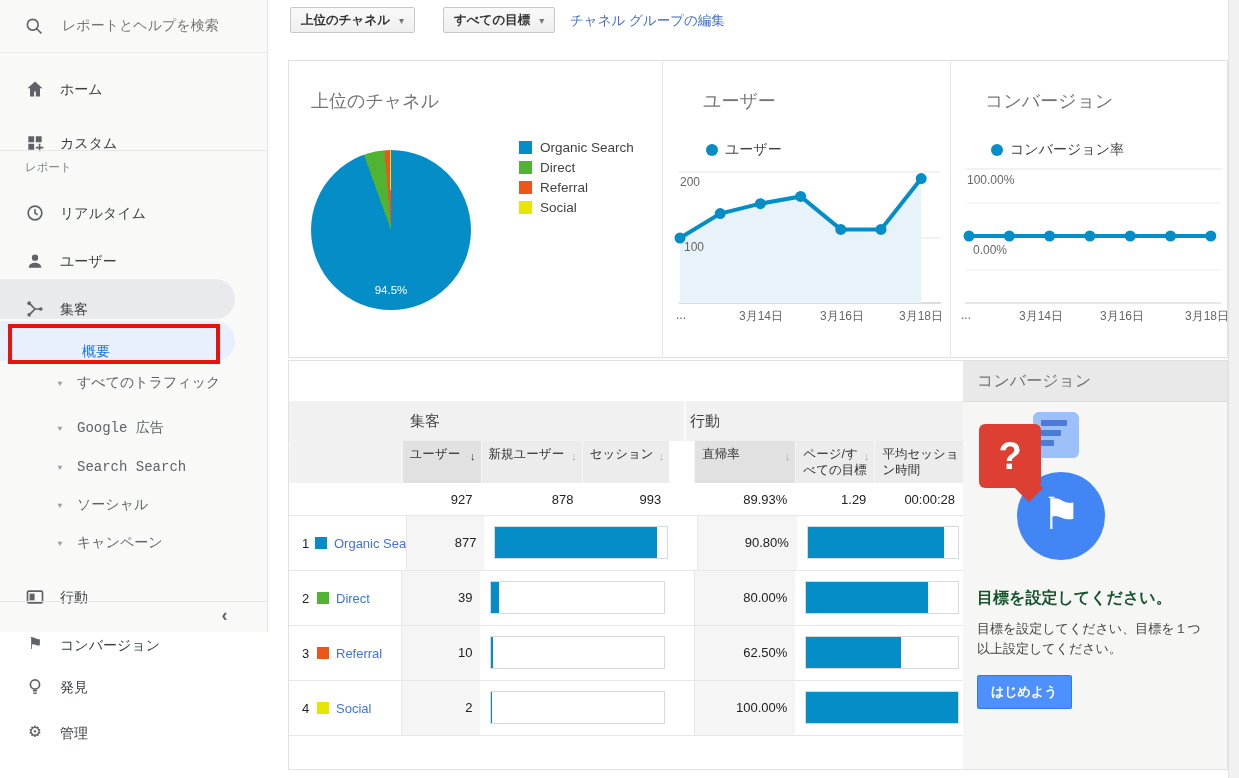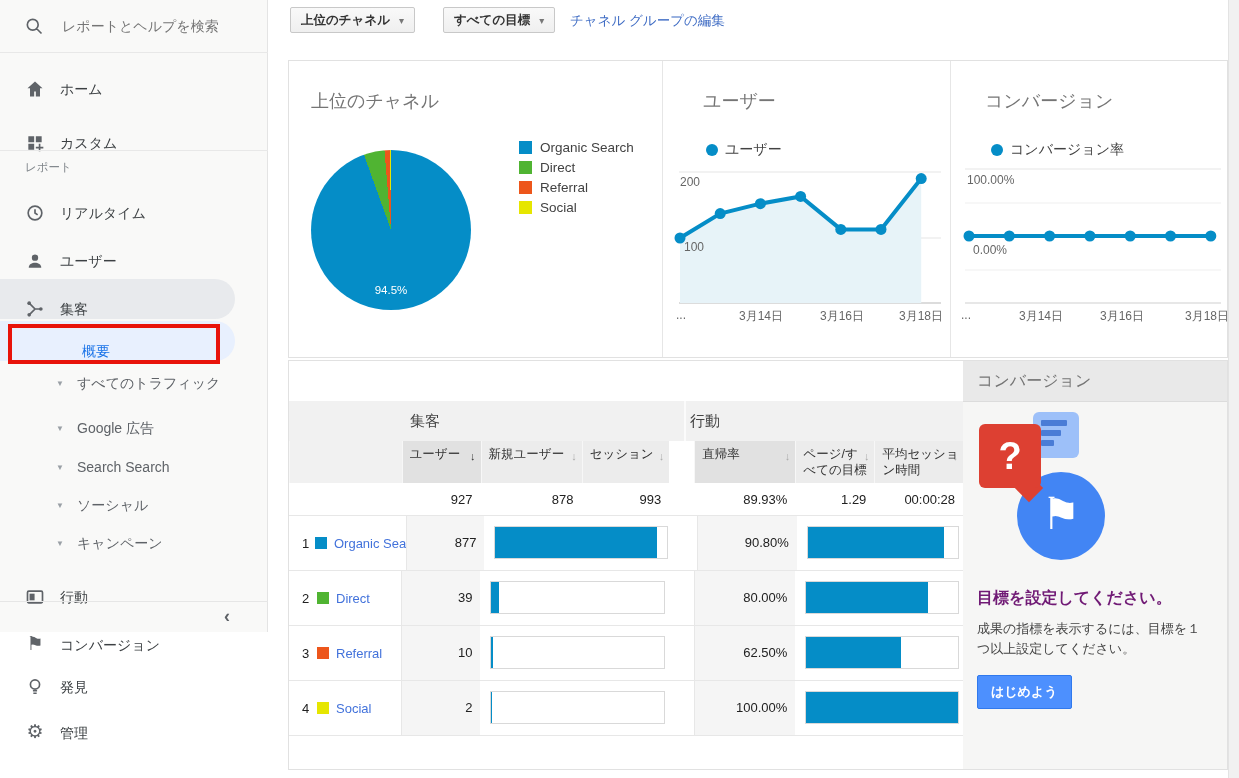--- a/index.html
+++ b/index.html
@@ -1,20 +1,20 @@
 <!DOCTYPE html>
 <html><head>
 <meta charset="utf-8">
 <style>
   html,body{margin:0;padding:0;}
   body{font-family:"Liberation Sans","DejaVu Sans",sans-serif;background:#fff;}
   .app{position:relative;width:1239px;height:778px;overflow:hidden;background:#fff;}
 
   
-  .sidebar{position:absolute;left:0;top:0;width:268px;height:632px;background:#f9f9f8;border-right:1px solid #e4e4e4;box-sizing:border-box;}
+  .sidebar{position:absolute;left:0;top:0;width:268px;height:632px;background:#f9f9f8;border-right:1px solid #e4e4e4;box-sizing:border-box;font-family:Liberation Mono, monospace;}
   .sb-search{position:absolute;left:0;top:8px;width:268px;height:36px;display:flex;align-items:center;}
   .sb-search svg{margin-left:24px;}
   .sb-search input{border:0;background:transparent;outline:none;margin-left:16px;font-size:14px;color:#5f6368;width:180px;font-family:inherit;}
   .sb-search input::placeholder{color:#757575;opacity:1;}
   .sb-div{position:absolute;left:0;width:268px;height:1px;background:#e8e8e8;}
   .sb-item{position:absolute;left:0;width:268px;height:40px;display:flex;align-items:flex-end;cursor:pointer;}
   .sb-item .ic{width:20px;height:20px;margin-left:25px;flex:0 0 20px;}
   .sb-item .lbl{margin-left:15px;font-size:14px;color:#3c4043;}
   .glyph-ic{font-size:19px;color:#5f6368;margin-left:25px;width:20px;text-align:center;}
   .sb-section{position:absolute;left:25px;font-size:11.5px;color:#80868b;}
@@ -81,21 +81,21 @@
   
   .goal-panel{position:absolute;left:674px;top:0;width:264px;height:408px;background:#f6f6f5;}
   .goal-hdr{height:40px;background:#e9e9e9;border-bottom:1px solid #dcdcdc;font-size:16px;color:#757575;line-height:40px;padding-left:14px;}
   .illus{position:relative;height:160px;margin:10px 0 0 14px;}
   .blue-bubble{position:absolute;left:56px;top:0;width:46px;height:46px;border-radius:6px;background:#9dc0f9;z-index:2;padding:8px 0 0 8px;box-sizing:border-box;}
   .bb-line{background:#4a7cd6;height:6px;margin-bottom:4px;border-radius:1px;}
   .goal-circle{position:absolute;left:40px;top:60px;width:88px;height:88px;border-radius:50%;background:#4285f4;z-index:1;display:flex;align-items:center;justify-content:center;}
   .goal-circle .flag{font-size:44px;color:#fff;margin-top:-6px;}
   .red-bubble{position:absolute;left:2px;top:12px;width:62px;height:64px;border-radius:6px;background:#dd4032;z-index:3;display:flex;align-items:center;justify-content:center;font-size:38px;font-weight:bold;color:#fff;}
   .red-tail{position:absolute;left:42px;top:66px;width:20px;height:20px;background:#dd4032;transform:rotate(45deg);z-index:3;}
-  .goal-head{margin:16px 14px 0 14px;font-size:16px;font-weight:bold;color:#701a75;}
+  .goal-head{margin:16px 14px 0 14px;font-size:16px;font-weight:bold;color:#14532d;}
   .goal-body{margin:10px 16px 0 14px;font-size:13px;color:#424242;line-height:1.55;}
   .goal-btn{display:inline-block;margin:16px 0 0 14px;padding:7px 13px;background:#4d90fe;border:1px solid #3079ed;border-radius:2px;color:#fff;font-size:13px;font-weight:bold;cursor:pointer;}
 
   .scroll-gutter{position:absolute;right:0;top:0;width:11px;height:778px;background:#f1f1f1;border-left:1px solid #e3e3e3;box-sizing:border-box;}
 </style>
 </head>
 <body>
 
 <div class="app">
 
@@ -418,19 +418,19 @@
           </div>
         <div class="blue-bubble">
           <div class="bb-line" style="width:26px"></div>
           <div class="bb-line" style="width:20px"></div>
           <div class="bb-line" style="width:13px"></div>
         </div>
         <div class="red-tail"></div>
         <div class="red-bubble">?</div>
       </div>
       <div class="goal-head">目標を設定してください。</div>
-      <div class="goal-body">成果の指標を表示するには、目標を１つ以上設定してください。</div>
+      <div class="goal-body">目標を設定してください、目標を１つ以上設定してください。</div>
       <div class="goal-btn">はじめよう</div>
     </div>
   </div>
 
   <div class="scroll-gutter"></div>
 </div>
 
 </body></html>

